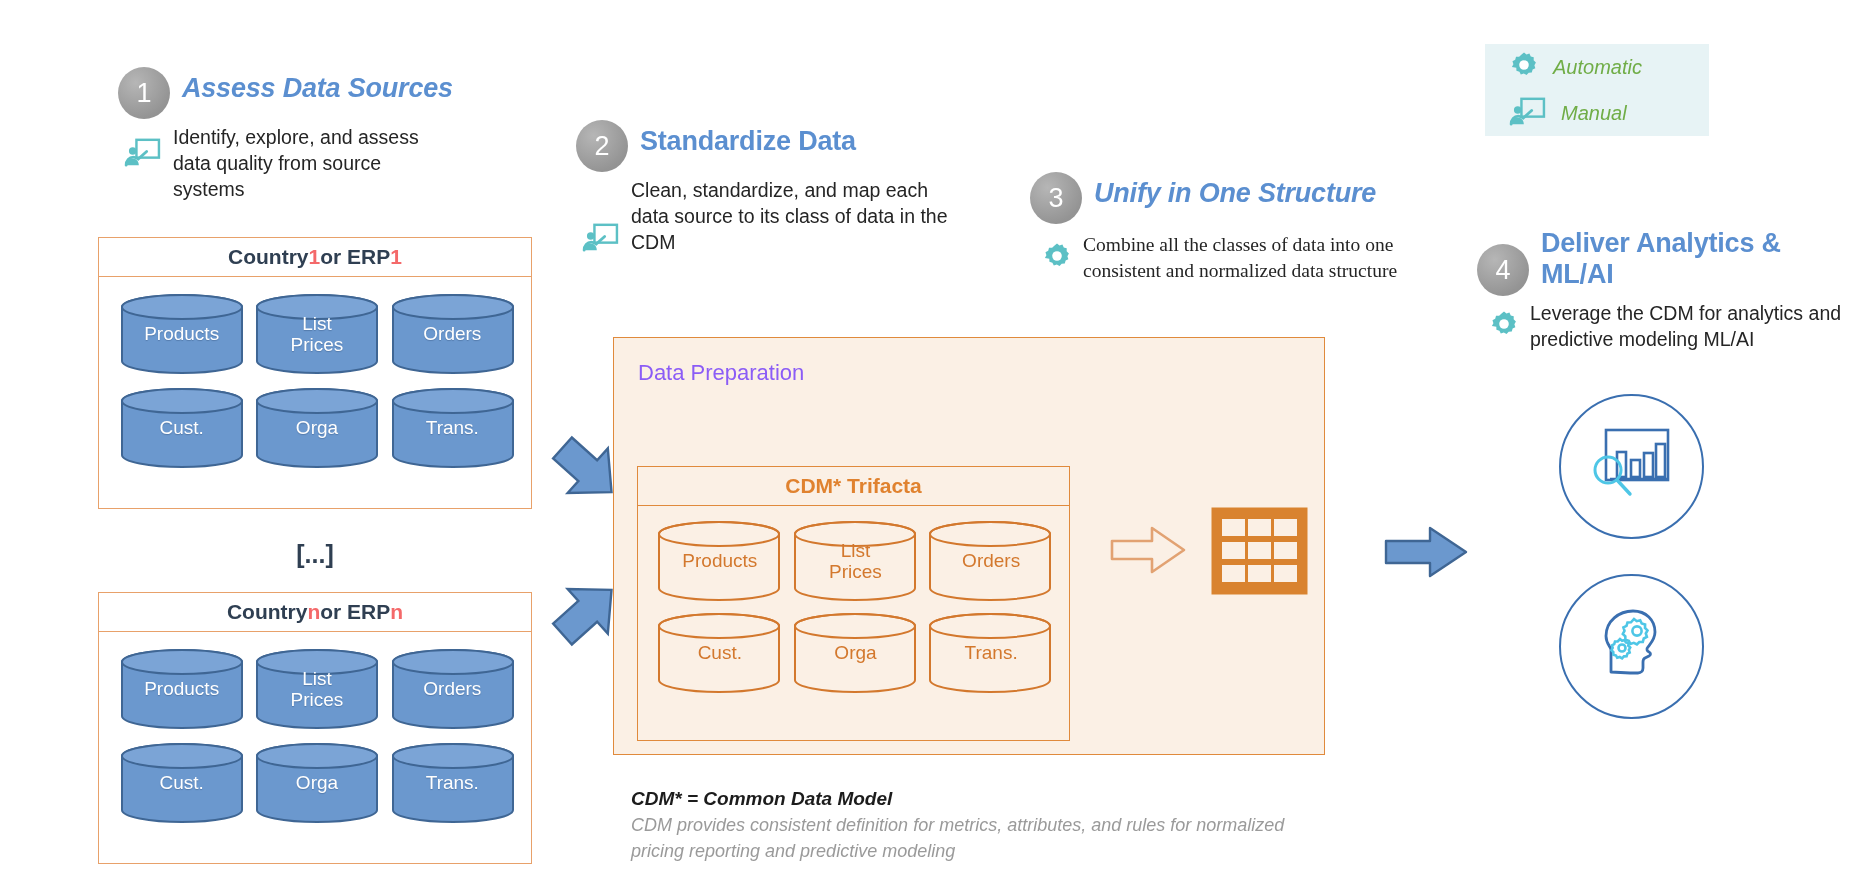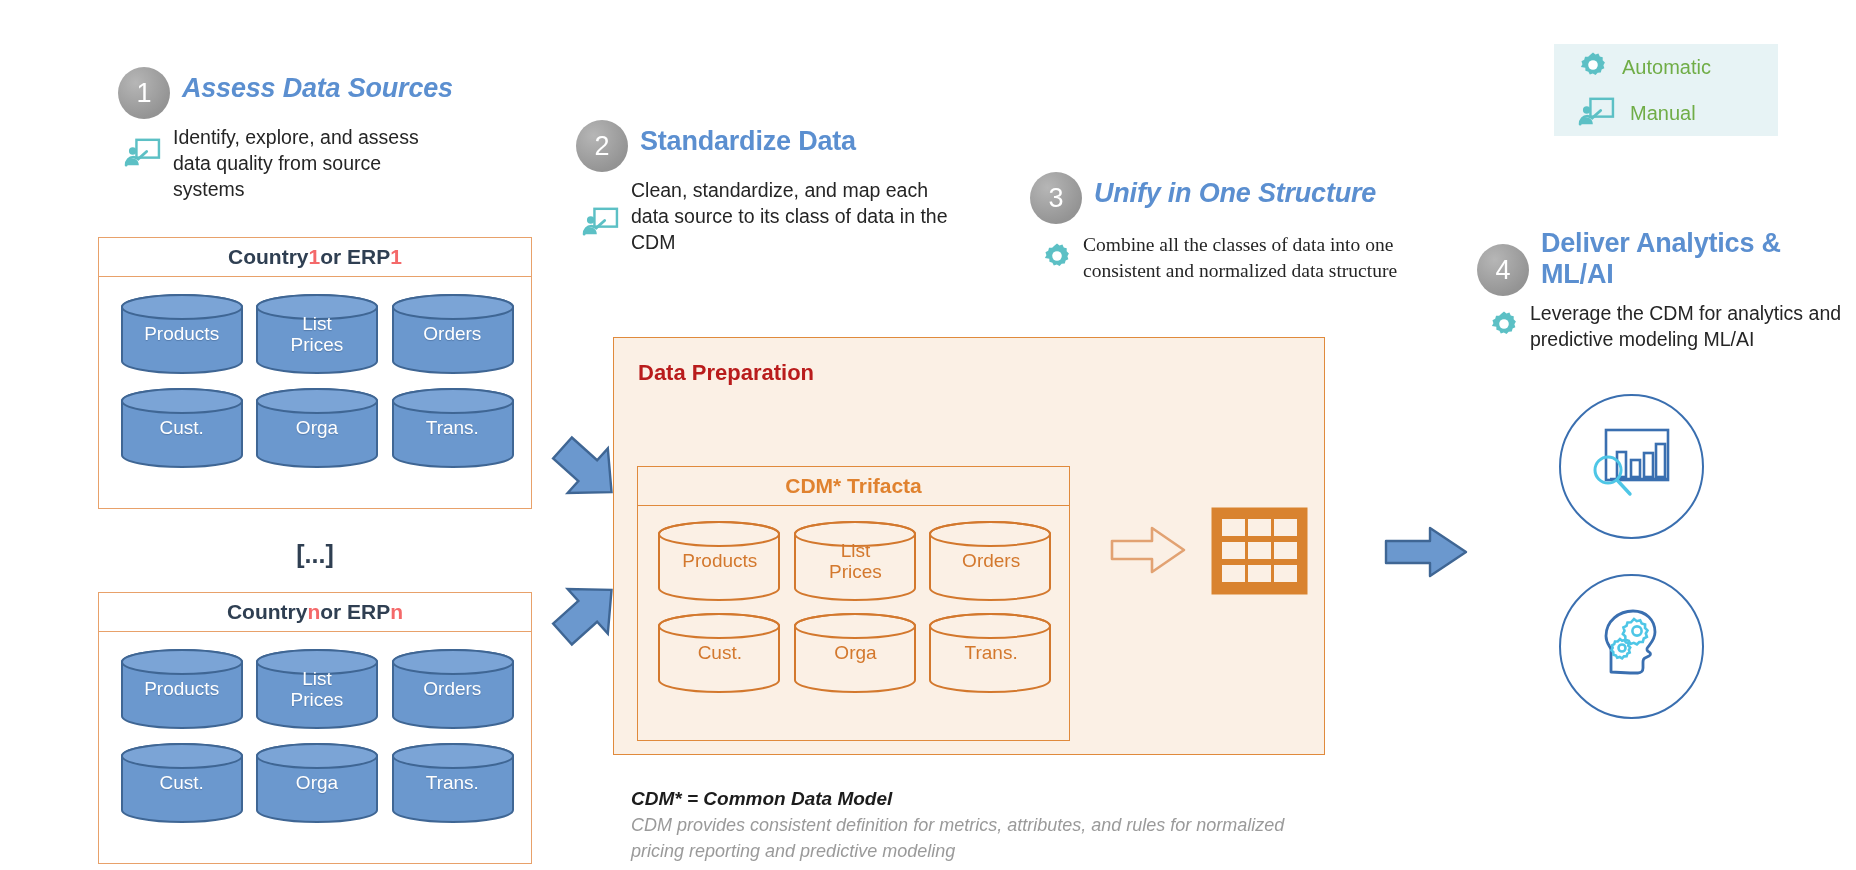--- a/index.html
+++ b/index.html
@@ -31,38 +31,38 @@
   .cyl-grid{display:grid;grid-template-columns:repeat(3,1fr);row-gap:12px;column-gap:10px;
             padding:16px 16px 16px 20px;box-sizing:border-box;}
   .cyl{position:relative;height:82px;display:flex;align-items:center;justify-content:center;}
   .cyl svg{position:absolute;left:0;top:0;}
   .cyl span{position:relative;z-index:2;color:#fff;font-size:19px;line-height:1.12;text-align:center;
             text-shadow:0 1px 1px rgba(40,70,110,.35);}
   .ellipsis{color:#2f3f52;font-size:25px;font-weight:bold;text-align:center;}
 
   
   .prep{background:#fbf0e5;border:1.6px solid #e08a3c;box-sizing:border-box;}
-  .prep-title{color:#b91c1c;font-size:22px;font-weight:bold;}
+  .prep-title{color:#8b5cf6;font-size:22px;font-weight:normal;}
   .cdm{border:1.6px solid #e08a3c;box-sizing:border-box;}
   .cdm-head{height:38px;border-bottom:1.6px solid #e08a3c;display:flex;align-items:center;
             justify-content:center;color:#e0822f;font-size:21px;font-weight:bold;}
   .cyl-o span{color:#d3782d;text-shadow:none;}
 
   
   .fn-title{color:#1c1c1c;font-size:19px;font-weight:bold;font-style:italic;}
   .fn-body{color:#9a9a9a;font-size:18px;font-style:italic;line-height:1.42;}
 
   
   .circ{width:145px;height:145px;border-radius:50%;border:2.6px solid #3a6fb0;box-sizing:border-box;
         display:flex;align-items:center;justify-content:center;}
 </style>
 </head>
 <body>
 
-<div class="abs legend" style="left:1554px;top:44px;">
+<div class="abs legend" style="left:1485px;top:44px;font-style:italic;">
   <div class="legend-row">
     <span>
       <svg class="gear-ic" viewBox="0 0 32 32">
           <path fill="#5cc0c5" d="M16 2.6l2.6 2.1 3.2-.9 1.4 3 3.2.9-.1 3.3 2.4 2.3-1.6 2.9 1 3.2-2.9 1.5-.9 3.2-3.3.1-2.3 2.4-2.9-1.6-3.2 1-1.5-2.9-3.2-.9-.1-3.3L3.1 18l1.6-2.9-1-3.2 2.9-1.5.9-3.2 3.3-.1L13.1 5 16 2.6z"></path>
           <circle cx="16" cy="16" r="5.1" fill="#fff"></circle>
         </svg>
     </span>
     <span class="legend-label">Automatic</span>
   </div>
   <div class="legend-row">
@@ -94,21 +94,21 @@
     </span>
     <div class="step-body" style="width:285px;">Identify, explore, and assess data quality from source systems</div>
   </div>
 </div>
 
 <div class="abs" style="left:576px;top:120px;width:390px;">
   <div style="display:flex;align-items:flex-start;gap:12px;">
     <div class="step-num">2</div>
     <div class="step-title" style="padding-top:6px;">Standardize Data</div>
   </div>
-  <div style="display:flex;align-items:center;gap:11px;margin-top:6px;padding-left:6px;">
+  <div style="display:flex;align-items:flex-end;gap:11px;margin-top:6px;padding-left:6px;">
     <span style="margin-top:12px;flex:0 0 auto;">
       <svg class="manual-ic" viewBox="0 0 40 32">
           <rect x="13" y="3" width="24" height="19" fill="none" stroke="#5cc0c5" stroke-width="2.6"></rect>
           <circle cx="9" cy="15" r="4" fill="#5cc0c5"></circle>
           <path d="M2 30c0-5 3.4-8.6 7.6-8.6 2.2 0 4 .8 5.3 2.2l9-8.2" fill="none" stroke="#5cc0c5" stroke-width="3" stroke-linecap="round"></path>
           <path d="M2 30h13.5c0-4-2.8-7-6.4-7S2 26 2 30z" fill="#5cc0c5"></path>
         </svg>
     </span>
     <div class="step-body" style="width:330px;">Clean, standardize, and map each data source to its class of data in the CDM</div>
   </div>

